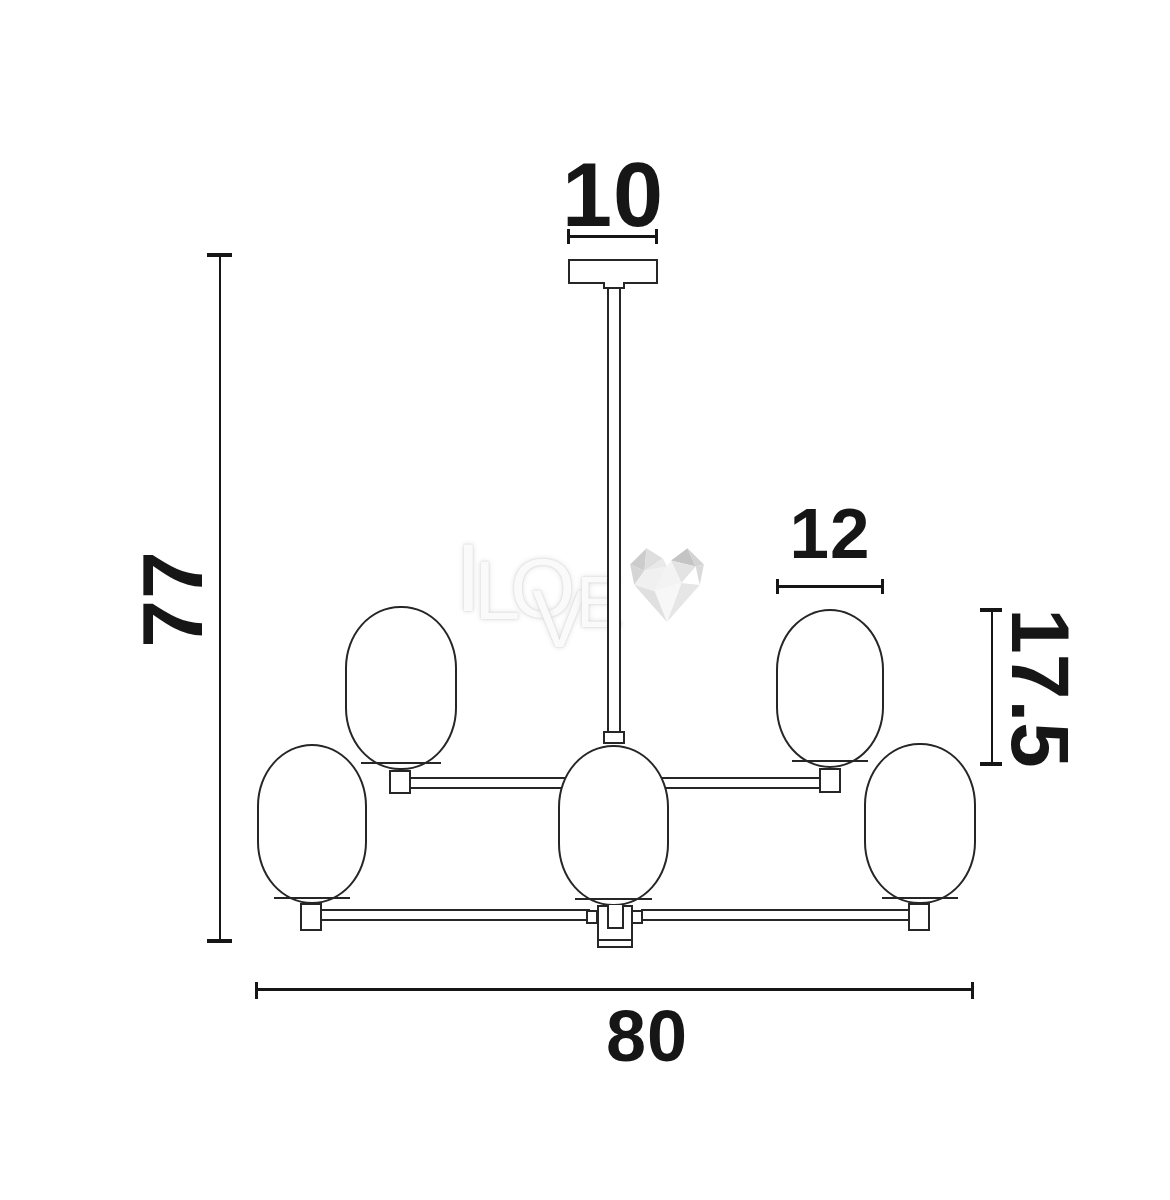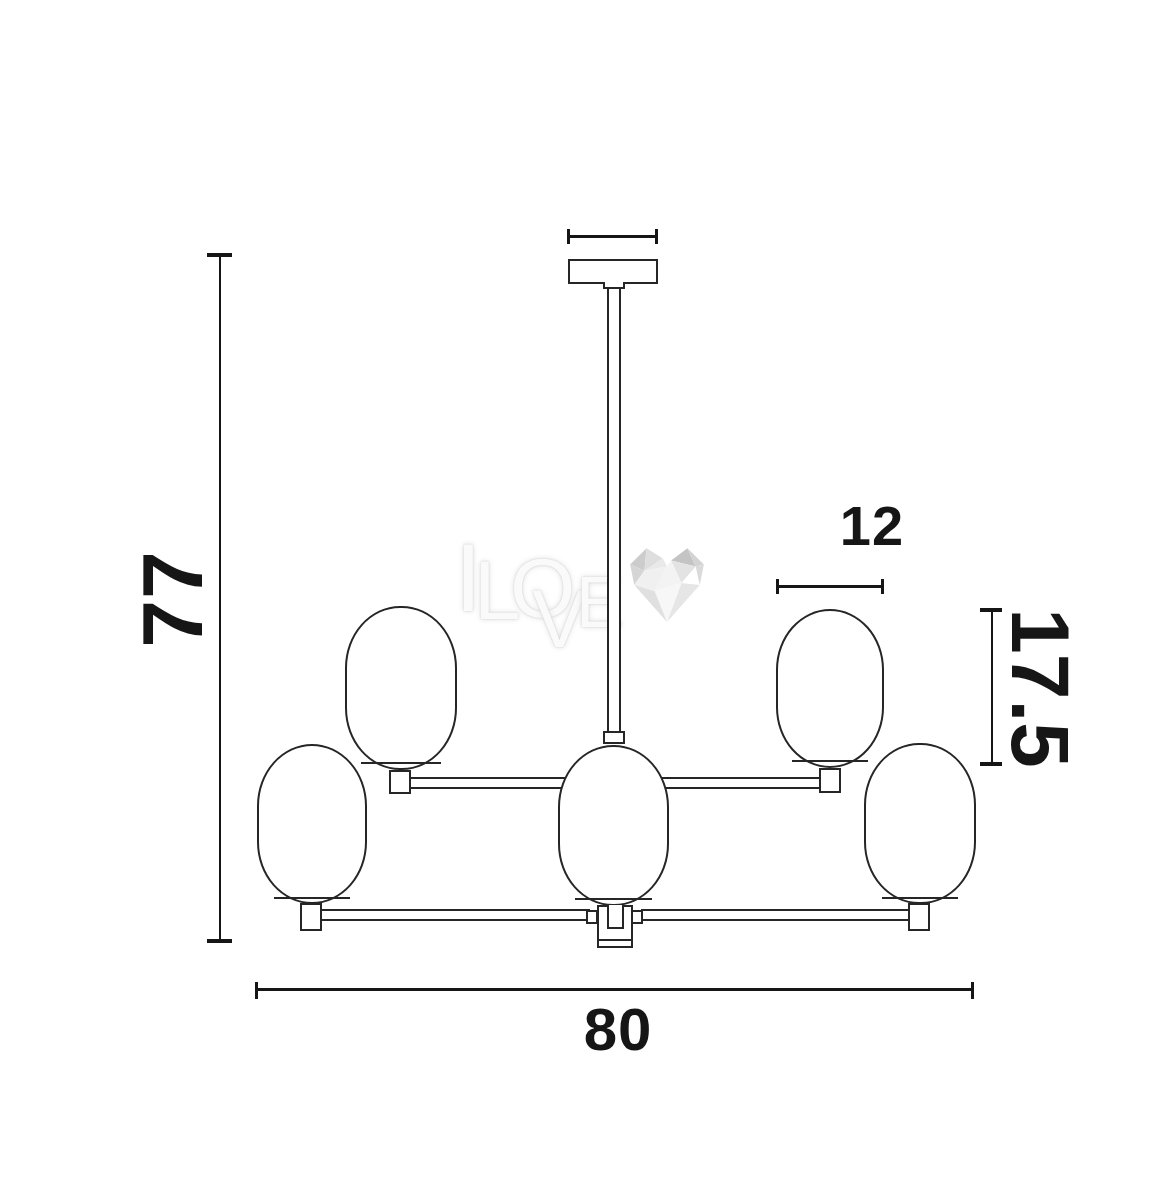--- a/index.html
+++ b/index.html
@@ -48,40 +48,41 @@
       <polygon points="62,4 78,20 70,22" fill="#d3d3d3"></polygon>
       <polygon points="46,16 70,22 56,38" fill="#e3e3e3"></polygon>
       <polygon points="78,20 74,40 70,22" fill="#dadada"></polygon>
       <polygon points="42,22 46,16 56,38 30,46" fill="#f3f3f3"></polygon>
       <polygon points="56,38 74,40 42,76" fill="#e6e6e6"></polygon>
       <polygon points="30,46 56,38 42,76" fill="#f7f7f7"></polygon>
       <polygon points="10,40 30,46 42,76" fill="#e0e0e0"></polygon>
     </svg>
   </div>
 
+  <div class="dim-label z5" style="left:555px;top:150px;width:116px;font-size:90px;">10</div>
   <div class="dim-line-h z5" style="left:569px;top:235px;width:89px;"></div>
   <div class="tick-v z5" style="left:567px;top:229px;"></div>
   <div class="tick-v z5" style="left:655px;top:229px;"></div>
 
   <div class="dim-label z5" style="left:92px;top:559px;width:160px;height:80px;line-height:80px;font-size:86px;transform:rotate(-90deg);">77</div>
   <div class="dim-line-v z5" style="left:219px;top:255px;height:688px;"></div>
   <div class="tick-h z5" style="left:207px;top:253px;"></div>
   <div class="tick-h z5" style="left:207px;top:939px;"></div>
 
-  <div class="dim-label z5" style="left:810px;top:498px;width:124px;font-size:56px;">12</div>
+  <div class="dim-label z5" style="left:768px;top:498px;width:124px;font-size:71px;">12</div>
   <div class="dim-line-h z5" style="left:778px;top:585px;width:106px;"></div>
   <div class="tick-v z5" style="left:776px;top:579px;"></div>
   <div class="tick-v z5" style="left:881px;top:579px;"></div>
 
   <div class="dim-label z5" style="left:940px;top:648px;width:200px;height:80px;line-height:80px;font-size:82px;transform:rotate(90deg);letter-spacing:0;">17.5</div>
   <div class="dim-line-v z5" style="left:991px;top:610px;height:156px;"></div>
   <div class="tick-h z5" style="left:980px;top:608px;width:22px;"></div>
   <div class="tick-h z5" style="left:980px;top:762px;width:22px;"></div>
 
-  <div class="dim-label z5" style="left:548px;top:1000px;width:140px;font-size:60px;">80</div>
+  <div class="dim-label z5" style="left:548px;top:1000px;width:140px;font-size:72px;text-align:right;">80</div>
   <div class="dim-line-h z5" style="left:257px;top:988px;width:716px;"></div>
   <div class="tick-v z5" style="left:255px;top:982px;height:17px;"></div>
   <div class="tick-v z5" style="left:971px;top:982px;height:17px;"></div>
 
   <div class="outl z1" style="left:568px;top:259px;width:90px;height:25px;"></div>
   <div class="z1" style="position:absolute;left:603px;top:282px;width:22px;height:7px;border:2px solid #262626;border-top:none;background:#fff;box-sizing:border-box;"></div>
   <div class="rodline z1" style="left:607px;top:289px;width:14px;height:443px;"></div>
   <div class="outl z1" style="left:603px;top:731px;width:22px;height:13px;"></div>
 
   <div class="bar z1" style="left:410px;top:777px;width:411px;height:12px;"></div>

